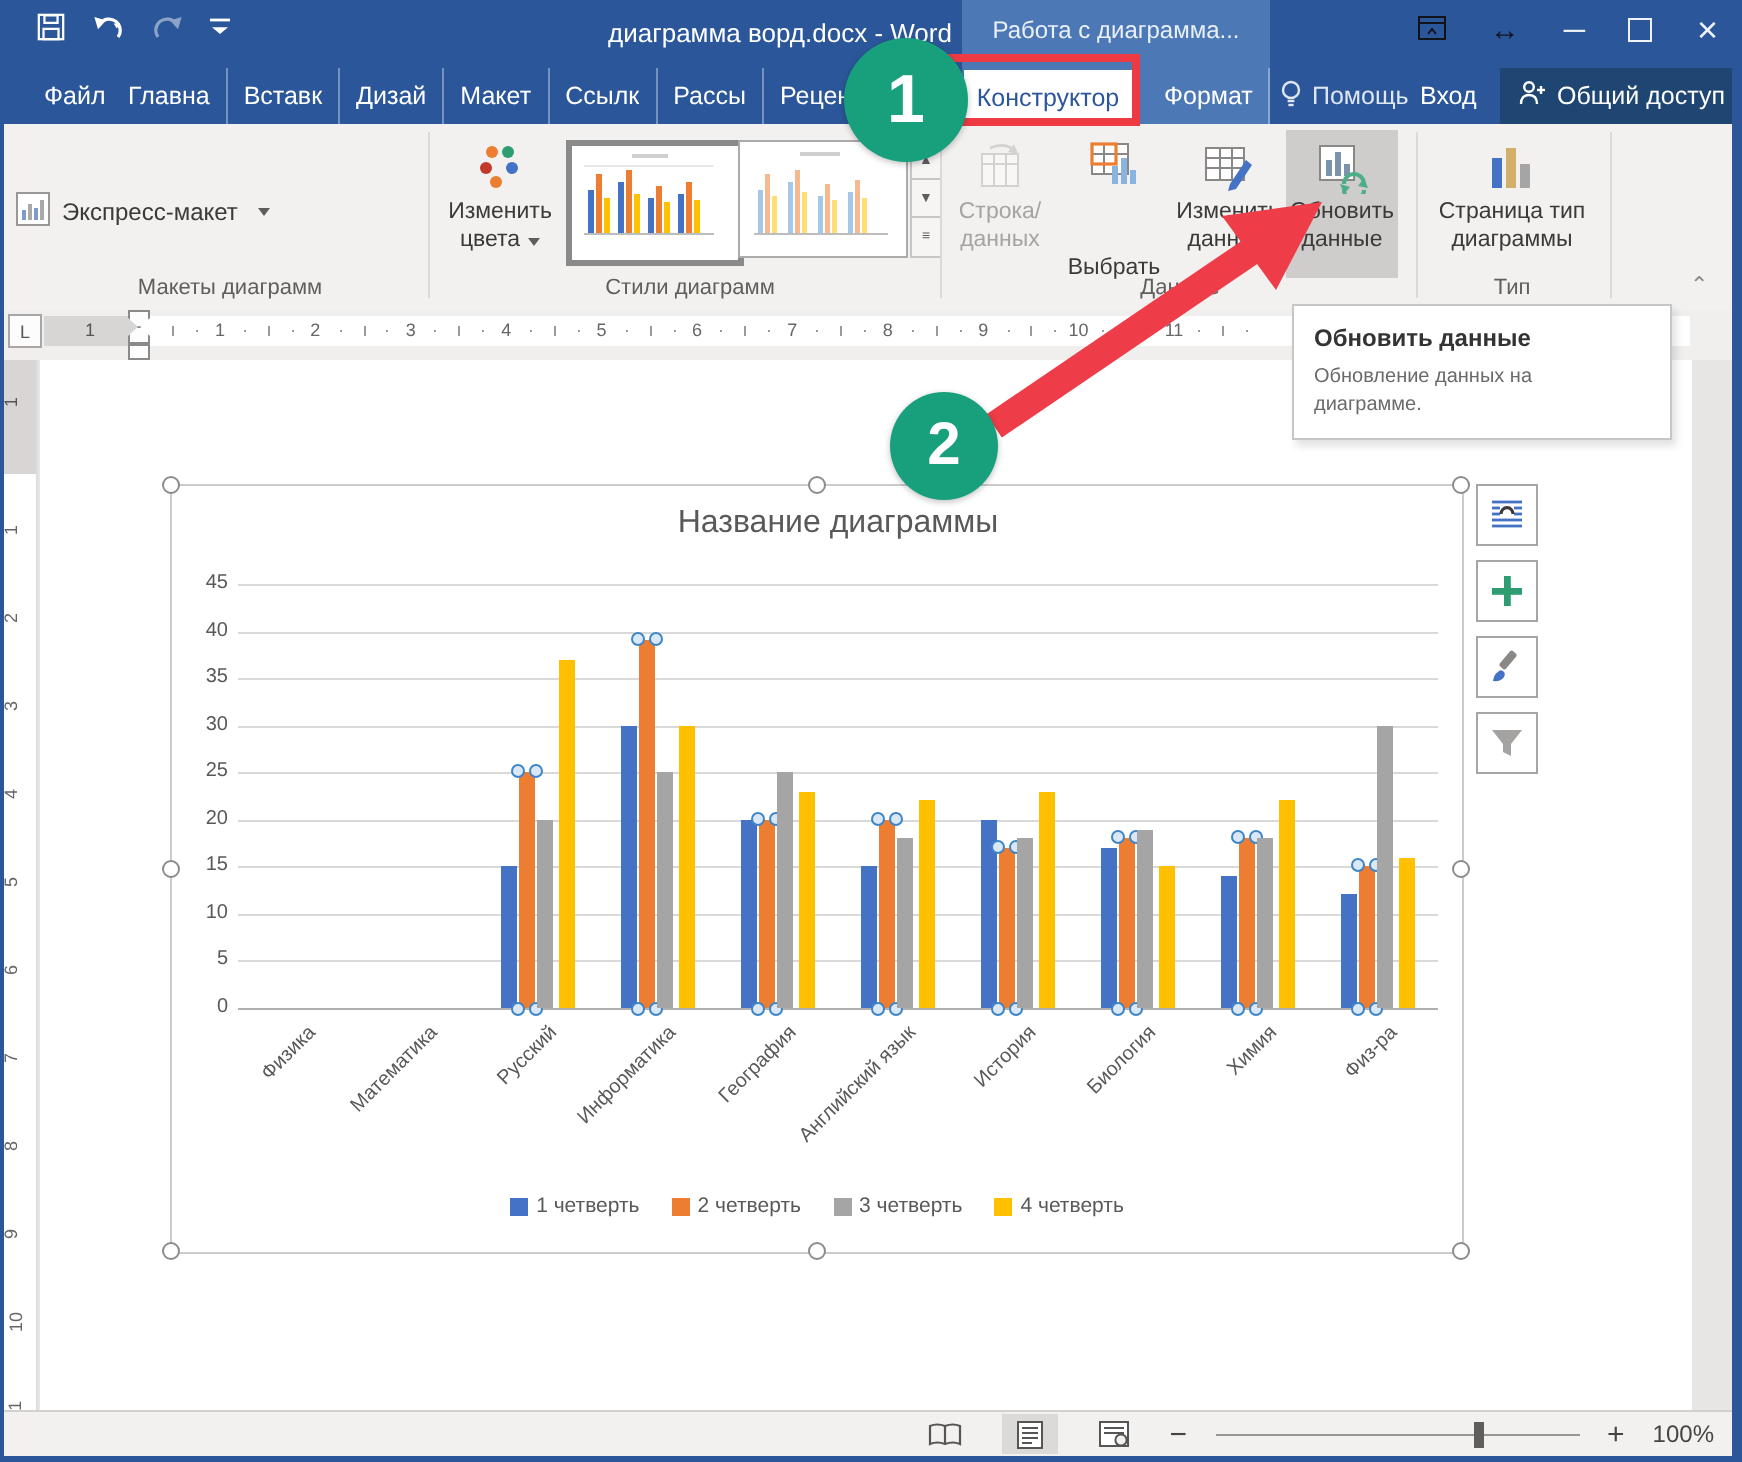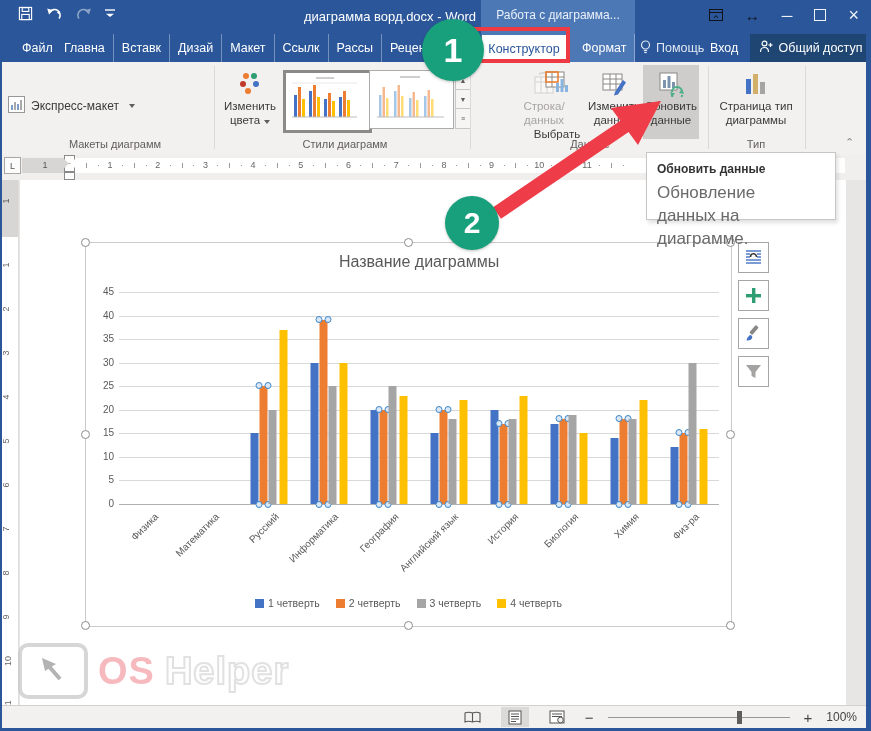--- a/index.html
+++ b/index.html
@@ -34,21 +34,21 @@
 
   
   #ribbon{left:0;top:62px;width:871px;height:93px;background:#f3f1f0;border-bottom:1px solid #e0dedc;color:#3b3a39;}
   .vsep{position:absolute;top:4px;bottom:6px;width:1px;background:#dcdad8;}
   .grp-label{position:absolute;top:76px;font-size:11px;color:#605e5c;text-align:center;}
   .rbtn-row{position:absolute;display:flex;align-items:center;gap:6px;font-size:12px;white-space:nowrap;}
   .caret{width:0;height:0;border-left:3.5px solid transparent;border-right:3.5px solid transparent;border-top:4px solid #605e5c;display:inline-block;margin-left:4px;}
   .bigbtn{position:absolute;top:3px;width:56px;height:70px;display:flex;flex-direction:column;align-items:center;padding-top:4px;text-align:center;font-size:11.5px;line-height:1.25;}
   .bigbtn .ic{height:30px;display:flex;align-items:center;}
   .bigbtn.hl{background:#cfcdcb;}
-  .bigbtn.dis{color:#a6a4a2;padding-left:44px;}
+  .bigbtn.dis{color:#a6a4a2;}
   .gallery-thumb{position:absolute;top:8px;width:83px;height:57px;background:#fff;border:1px solid #ababab;}
   .gallery-thumb.sel{border:3px solid #8a8a8a;}
   .gal-scroll{position:absolute;left:455px;width:14px;height:19px;border:1px solid #c8c6c4;background:#f6f5f4;display:flex;align-items:center;justify-content:center;font-size:7px;color:#605e5c;}
   #ribbon-collapse{position:absolute;left:845px;top:74px;font-size:11px;color:#8a8886;}
 
   
   #ruler-row{left:0;top:155px;width:871px;height:25px;background:#f1efee;}
   #tabsel{left:4px;top:2px;width:15px;height:15px;background:#fcfcfc;border:1px solid #a9a7a5;color:#555;font-size:9px;display:flex;align-items:center;justify-content:center;}
   #hruler{left:22px;top:3px;width:823px;height:15px;background:#fff;position:absolute;overflow:hidden;}
   #hruler .margin{position:absolute;left:0;top:0;width:48px;height:15px;background:#d8d6d4;}
@@ -81,21 +81,21 @@
   .xlabel{position:absolute;right:0;top:0;white-space:nowrap;font-size:10px;color:#595959;transform:rotate(-45deg);transform-origin:top right;}
   #legend{position:absolute;left:0;top:354px;width:645px;display:flex;justify-content:center;gap:16px;font-size:10.5px;color:#595959;}
   .leg-item{display:flex;align-items:center;gap:4px;}
   .leg-sq{width:9px;height:9px;display:inline-block;}
   .handle{position:absolute;width:9px;height:9px;border-radius:50%;background:#fff;border:1px solid #8c8c8c;box-sizing:border-box;}
   .side-btn{position:absolute;left:738px;width:29px;height:29px;background:#fff;border:1px solid #a6a6a6;display:flex;align-items:center;justify-content:center;}
 
   
   #tooltip{left:646px;top:152px;width:190px;height:68px;background:#fff;border:1px solid #c6c6c6;box-shadow:2px 3px 4px rgba(0,0,0,.12);z-index:30;padding:9px 10px;box-sizing:border-box;}
   #tooltip .tt-title{font-size:12px;font-weight:bold;color:#333;margin-bottom:6px;}
-  #tooltip .tt-body{font-size:17px;color:#6a6a6a;line-height:1.35;width:150px;}
+  #tooltip .tt-body{font-size:10px;color:#6a6a6a;line-height:1.35;width:150px;}
 
   
   #statusbar{left:0;top:705px;width:871px;height:23px;background:#f3f1f0;border-top:1px solid #d3d1cf;font-size:12px;color:#444;}
   #status-left{position:absolute;left:8px;top:0;height:22px;display:flex;align-items:center;gap:26px;}
   #status-right{position:absolute;right:14px;top:0;height:22px;display:flex;align-items:center;gap:14px;}
   .view-btn{width:28px;height:20px;display:flex;align-items:center;justify-content:center;}
   .view-btn.sel{background:#dcdad8;}
   #zoom-track{width:182px;height:1px;background:#9a9896;position:relative;}
   #zoom-handle{position:absolute;left:71%;top:-6px;width:5px;height:13px;background:#605e5c;}
   .zoom-sign{font-size:15px;color:#444;}
@@ -680,30 +680,20 @@
           <rect x="8" y="1" width="4" height="10" rx="1" transform="rotate(40 10 6)" fill="#8a8886"></rect>
           <path d="M5 12 Q3 13 2.5 16.5 Q6.5 17 8 14.5 Q9 12.8 7.5 11.5 Q6 10.5 5 12Z" fill="#4472c4"></path>
         </svg>
     </div>
     <div class="side-btn" style="top:176px;">
       <svg width="17" height="16" viewBox="0 0 17 16">
           <polygon points="1,1 16,1 10.5,8 10.5,14 6.5,12 6.5,8" fill="#a5a3a1"></polygon>
         </svg>
     </div>
 
-    <div id="watermark">
-      <div id="wm-cursor">
-        <svg width="34" height="32" viewBox="0 0 34 32">
-            <line x1="24" y1="24" x2="10" y2="8" stroke="#9a9a9a" stroke-width="4"></line>
-            <polygon points="6,3 20,9 9,16" fill="#9a9a9a"></polygon>
-          </svg>
-      </div>
-      <span id="wm-os">OS</span>
-      <span id="wm-helper">Helper</span>
-    </div>
   </div>
 
   <div id="tooltip" class="abs">
     <div class="tt-title">Обновить данные</div>
     <div class="tt-body">Обновление данных на диаграмме.</div>
   </div>
 
   <div id="statusbar" class="abs">
     <div id="status-right">
       <span class="view-btn">

